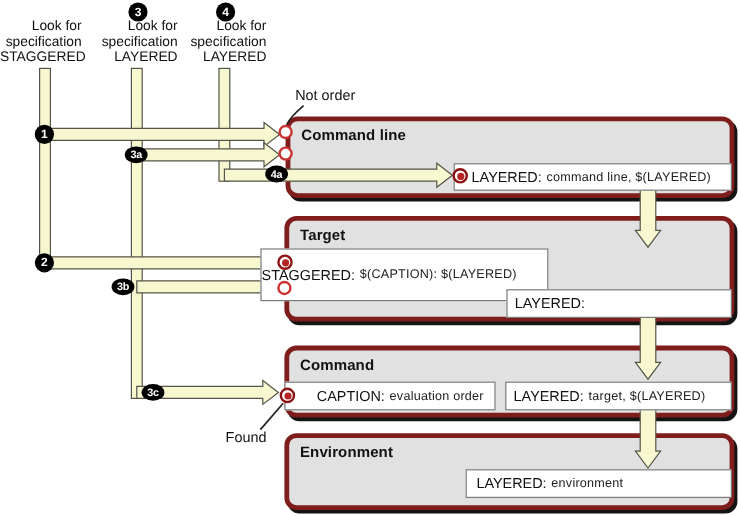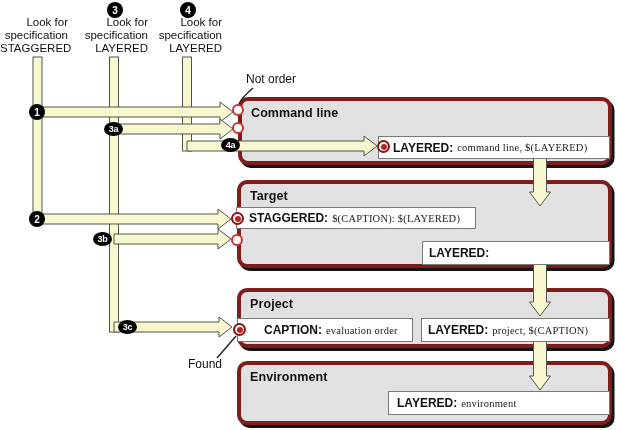--- a/index.html
+++ b/index.html
@@ -7,22 +7,22 @@
     position:relative;width:617px;height:430px;background:#ffffff;
     font-family:"Liberation Sans", sans-serif;color:#111;overflow:hidden;
   }
   
   .gbox{position:absolute;z-index:1;background:#e1e1e1;border:4px solid #7f1d1d;
         border-radius:10px;box-shadow:2.5px 3px 0 0 #141414;box-sizing:border-box;}
   .gbox .title{font-size:12.5px;font-weight:bold;padding:5px 0 0 9px;letter-spacing:.1px;}
   #arrows{position:absolute;left:0;top:0;z-index:2;}
   .sbox{position:absolute;z-index:3;background:#fff;border:1px solid #7a7a7a;
         box-sizing:border-box;display:flex;align-items:center;}
-  .sbox .lbl{font-size:12px;font-weight:bold;white-space:pre;}
-  .sbox .val{font-size:10.5px;font-family:Liberation Serif, serif;
+  .sbox .lbl{font-size:12px;font-weight:normal;white-space:pre;}
+  .sbox .val{font-size:10.5px;font-family:Liberation Sans, sans-serif;
              letter-spacing:.2px;white-space:pre;margin-left:4px;color:#222;}
   
   .nfc{position:absolute;z-index:4;width:8px;height:8px;border:2px solid #cb3333;
        border-radius:50%;background:#fff;}
   .fc{position:absolute;z-index:4;width:9px;height:9px;border:2px solid #8c1212;
       border-radius:50%;background:#fff;}
   .fc::after{content:'';position:absolute;left:50%;top:50%;width:6px;height:6px;
       margin:-3px 0 0 -3px;border-radius:50%;background:#b52525;}
   
   .badge{position:absolute;z-index:5;background:#000;color:#fff;border-radius:50%;
@@ -38,21 +38,21 @@
 
 <div id="stage">
 
   <div class="gbox" style="left:238px;top:97px;width:374px;height:68px;">
     <div class="title">Command line</div>
   </div>
   <div class="gbox" style="left:237px;top:180px;width:375px;height:88px;">
     <div class="title">Target</div>
   </div>
   <div class="gbox" style="left:237px;top:288px;width:375px;height:60px;">
-    <div class="title">Project</div>
+    <div class="title">Command</div>
   </div>
   <div class="gbox" style="left:237px;top:361px;width:375px;height:64px;">
     <div class="title">Environment</div>
   </div>
 
   <svg id="arrows" width="617" height="430" viewBox="0 0 617 430">
     <g fill="#f8f8d0" stroke="#54544a" stroke-width="1">
 
       <rect x="33" y="57" width="9" height="167"></rect>
       <rect x="109.5" y="57" width="9" height="275"></rect>
@@ -71,34 +71,34 @@
     </g>
 
     <path d="M253,88 C246,94 241,99 239,104" fill="none" stroke="#222" stroke-width="1.4"></path>
     <path d="M217,358 L236,336" fill="none" stroke="#222" stroke-width="1.4"></path>
   </svg>
 
   <div class="sbox" style="left:378px;top:136px;width:232px;height:23px;padding-left:14px;">
     <span class="lbl">LAYERED:</span>
     <span class="val">command line, $(LAYERED)</span>
   </div>
-  <div class="sbox" style="left:236px;top:207px;width:240px;height:22px;padding-left:12px;">
+  <div class="sbox" style="left:217px;top:207px;width:240px;height:44px;">
     <span class="lbl">STAGGERED:</span>
     <span class="val">$(CAPTION): $(LAYERED)</span>
   </div>
   <div class="sbox" style="left:422px;top:241px;width:188px;height:24px;padding-left:6px;">
     <span class="lbl">LAYERED:</span>
   </div>
   <div class="sbox" style="left:237px;top:318px;width:176px;height:24px;padding-left:26px;">
     <span class="lbl">CAPTION:</span>
     <span class="val">evaluation order</span>
   </div>
   <div class="sbox" style="left:421px;top:318px;width:189px;height:24px;padding-left:6px;">
     <span class="lbl">LAYERED:</span>
-    <span class="val">project, $(CAPTION)</span>
+    <span class="val">target, $(LAYERED)</span>
   </div>
   <div class="sbox" style="left:388px;top:391px;width:222px;height:24px;padding-left:8px;">
     <span class="lbl">LAYERED:</span>
     <span class="val">environment</span>
   </div>
 
   <div class="nfc" style="left:232px;top:104px;"></div>
   <div class="nfc" style="left:232px;top:122px;"></div>
   <div class="nfc" style="left:231px;top:234px;"></div>
   <div class="fc" style="left:377px;top:140px;"></div>

